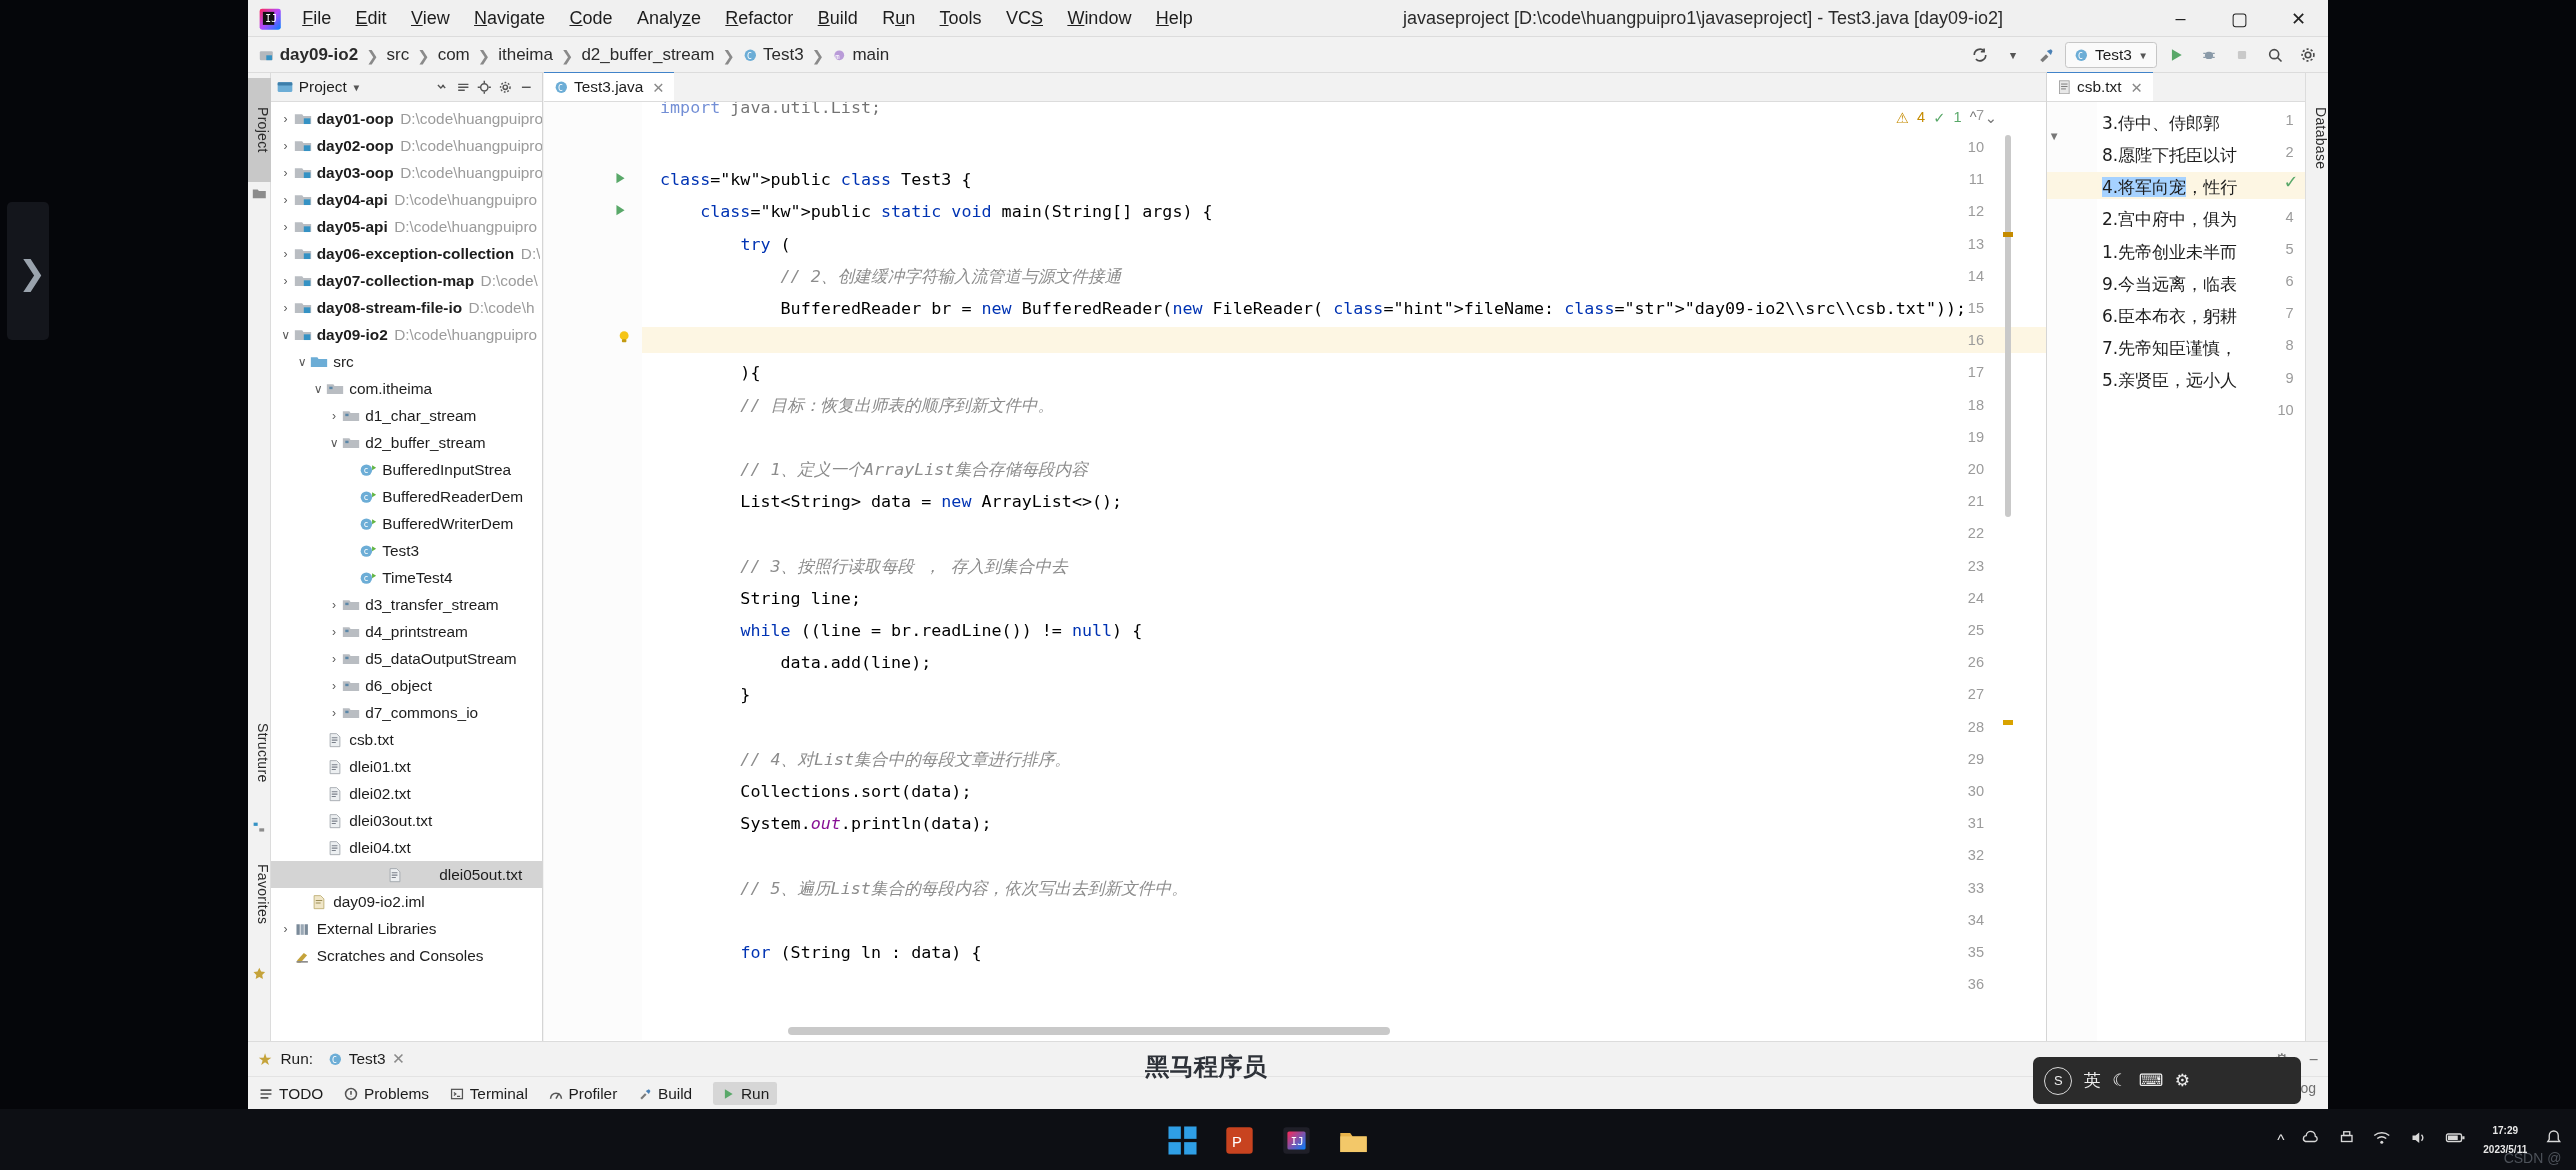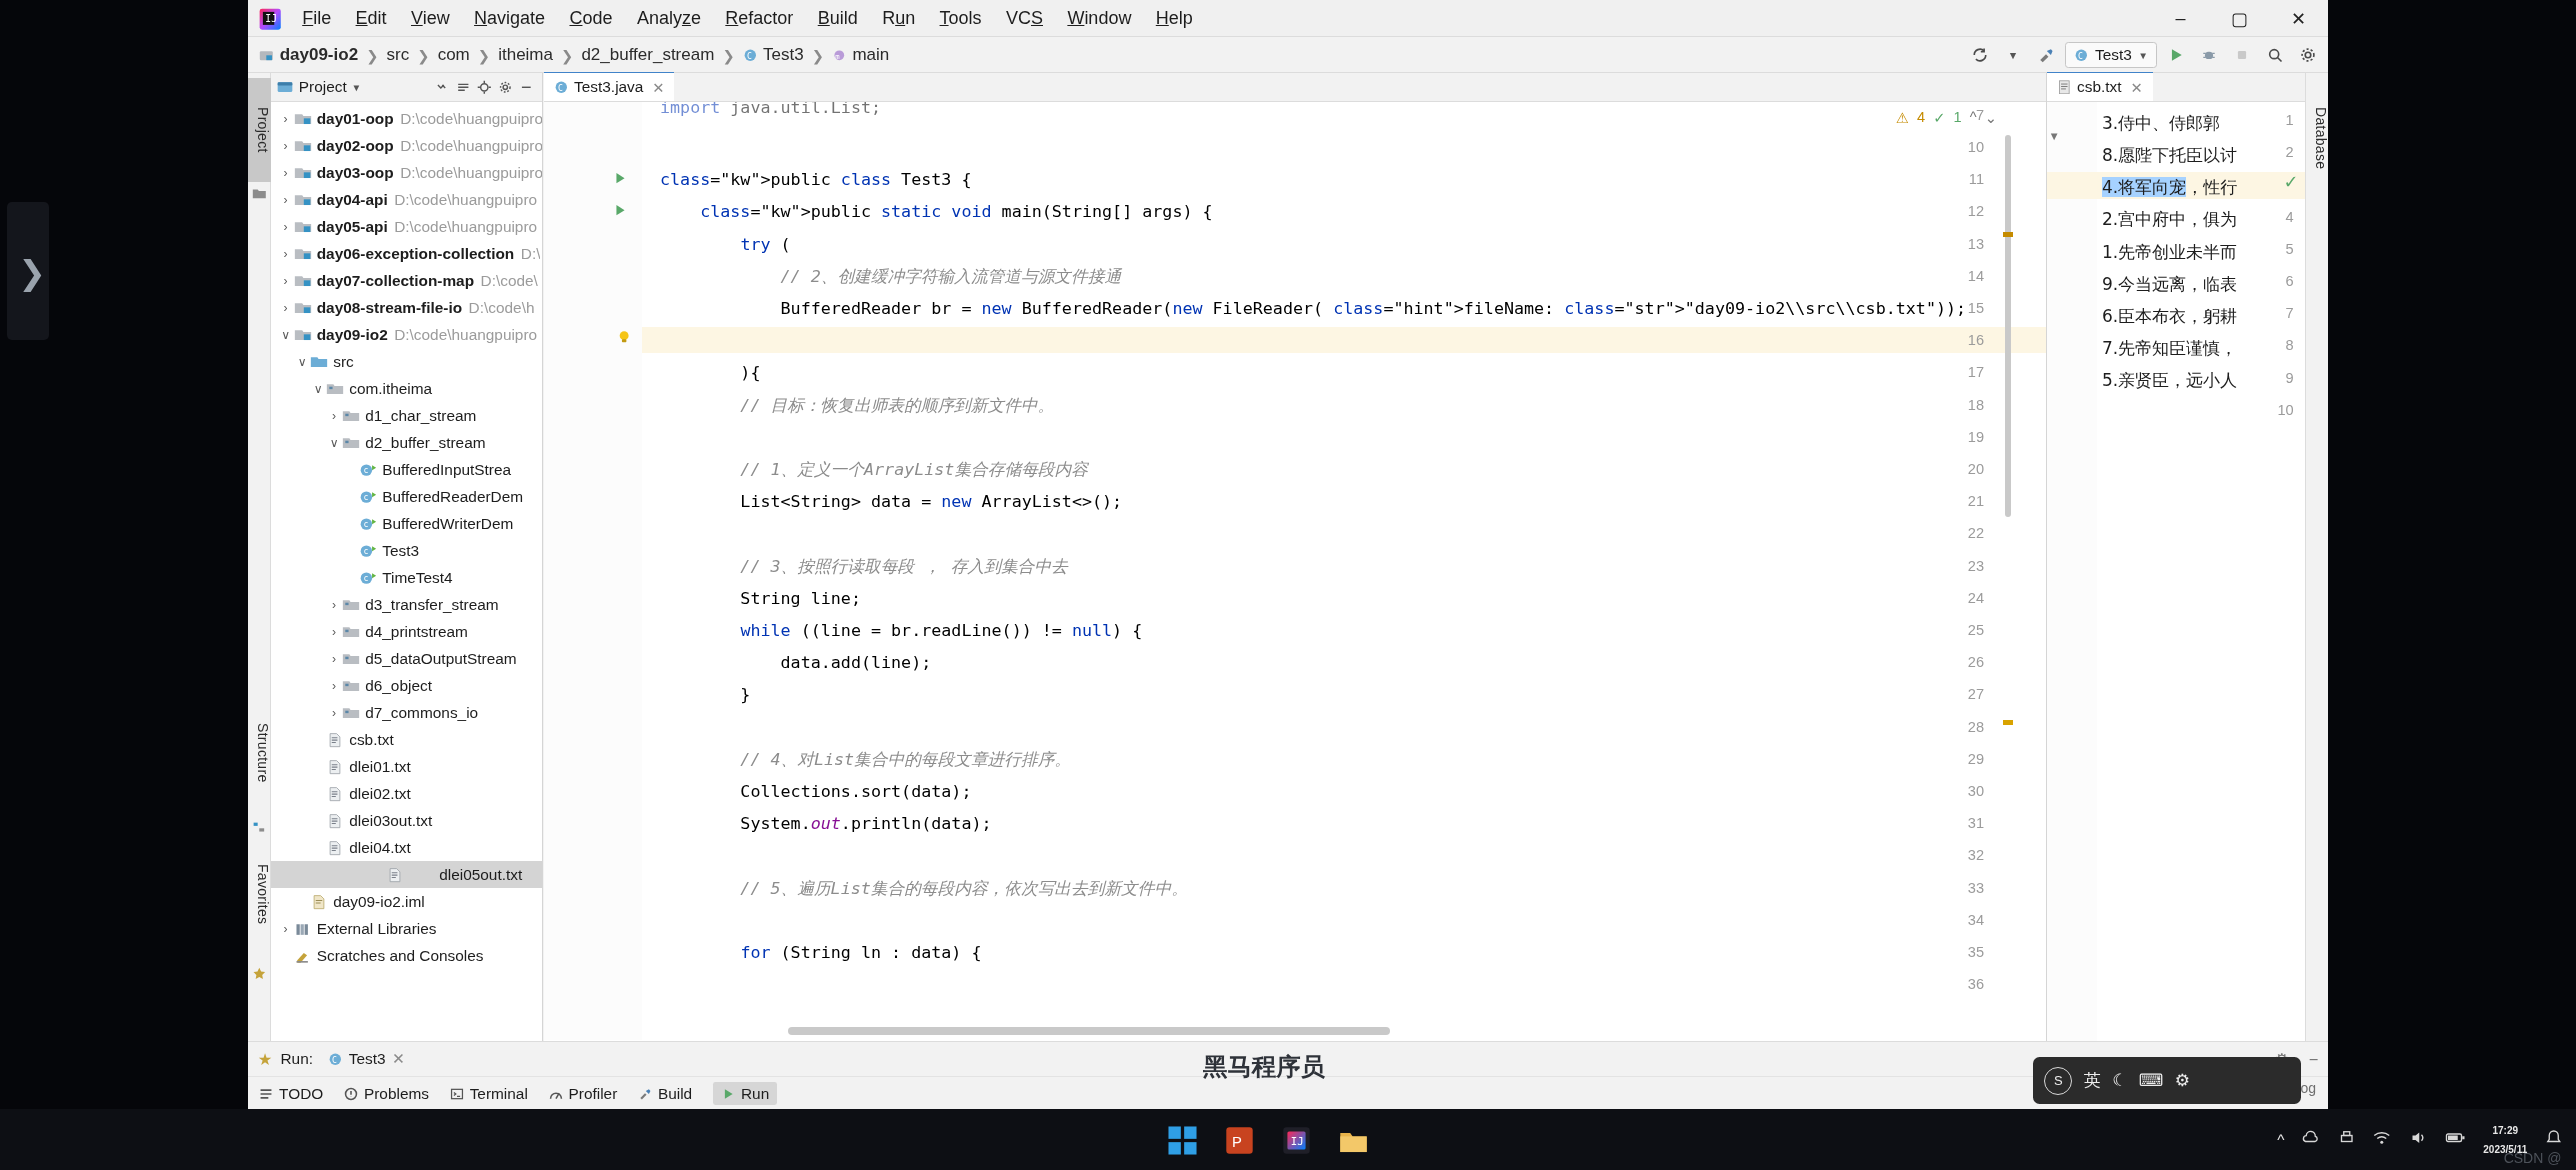--- a/index.html
+++ b/index.html
@@ -205,20 +205,21 @@
         <span>Analy<u>z</u>e</span>
         <span><u>R</u>efactor</span>
         <span><u>B</u>uild</span>
         <span>R<u>u</u>n</span>
         <span><u>T</u>ools</span>
         <span>VC<u>S</u></span>
         <span><u>W</u>indow</span>
         <span><u>H</u>elp</span>
       </div>
 
+      <div class="win-title" style="left:1155px;transform:none;">javaseproject [D:\code\huangpuipro1\javaseproject] - Test3.java [day09-io2]</div>
 
       <div class="wbtns">
         <div class="wbtn">–</div>
         <div class="wbtn">▢</div>
         <div class="wbtn close">✕</div>
       </div>
     </div>
 
     <div class="toolbar">
       <div class="crumbs">
@@ -904,21 +905,21 @@
   <div class="evtlog" style="right:260px;bottom:75px;color:#6f6f6f;">Event Log</div>
 
   <div class="imebar">
     <span class="ime-circle">S</span>
     <span>英</span>
     <span>☾</span>
     <span>⌨</span>
     <span>⚙</span>
   </div>
 
-  <div class="ghost-text" style="left:1203px;top:1051px;color:#2e3239;font-size:24.4px;font-weight:bold;">黑马程序员</div>
+  <div class="ghost-text" style="left:1145px;top:1051px;color:#2e3239;font-size:24.4px;font-weight:bold;">黑马程序员</div>
 
   <div class="taskbar">
     <div class="tb-center">
       <span class="tapp">
         <svg viewBox="0 0 40 40" width="33" height="33">
             <rect x="3" y="3" width="15" height="15" fill="#2f9fe6"></rect>
             <rect x="22" y="3" width="15" height="15" fill="#2f9fe6"></rect>
             <rect x="3" y="22" width="15" height="15" fill="#2f9fe6"></rect>
             <rect x="22" y="22" width="15" height="15" fill="#2f9fe6"></rect>
           </svg>

